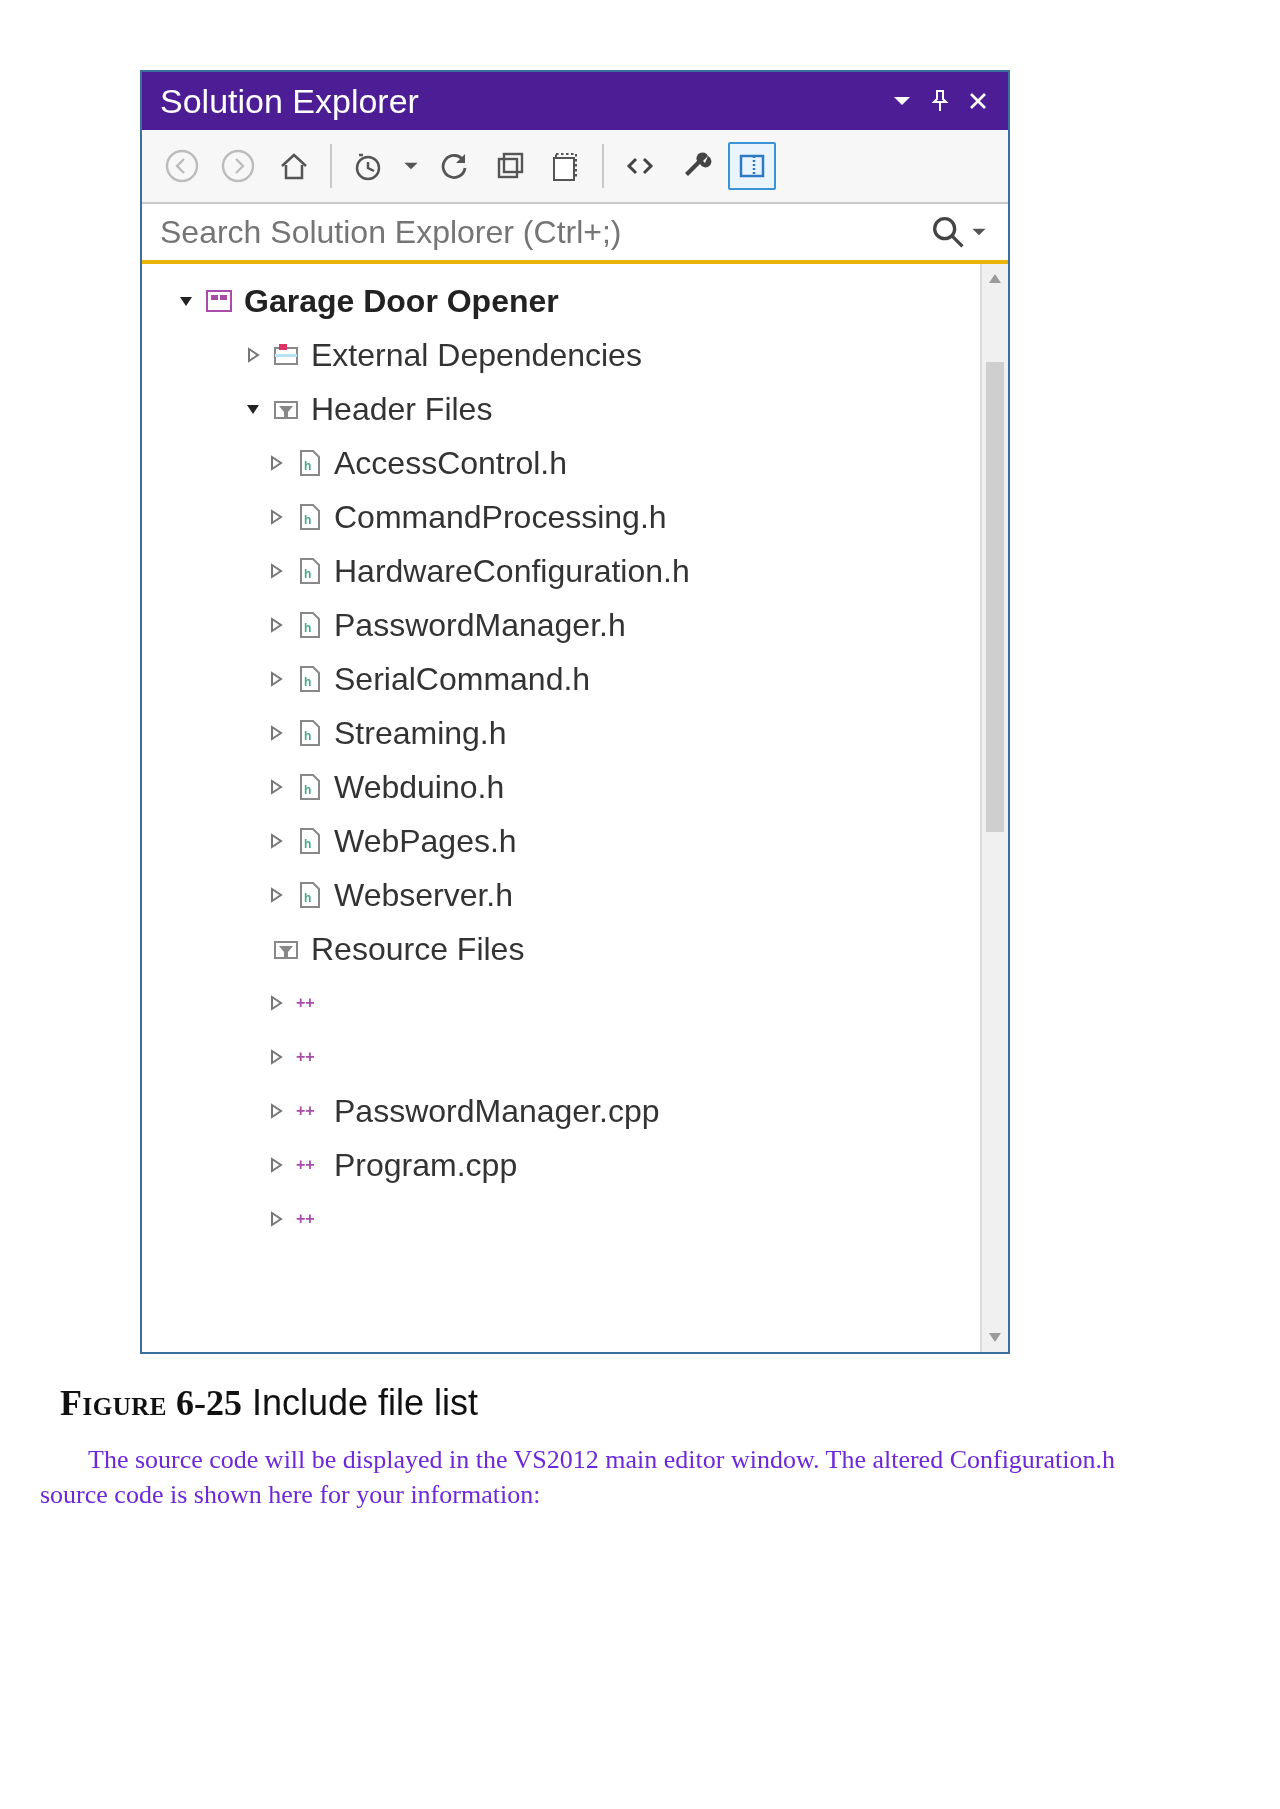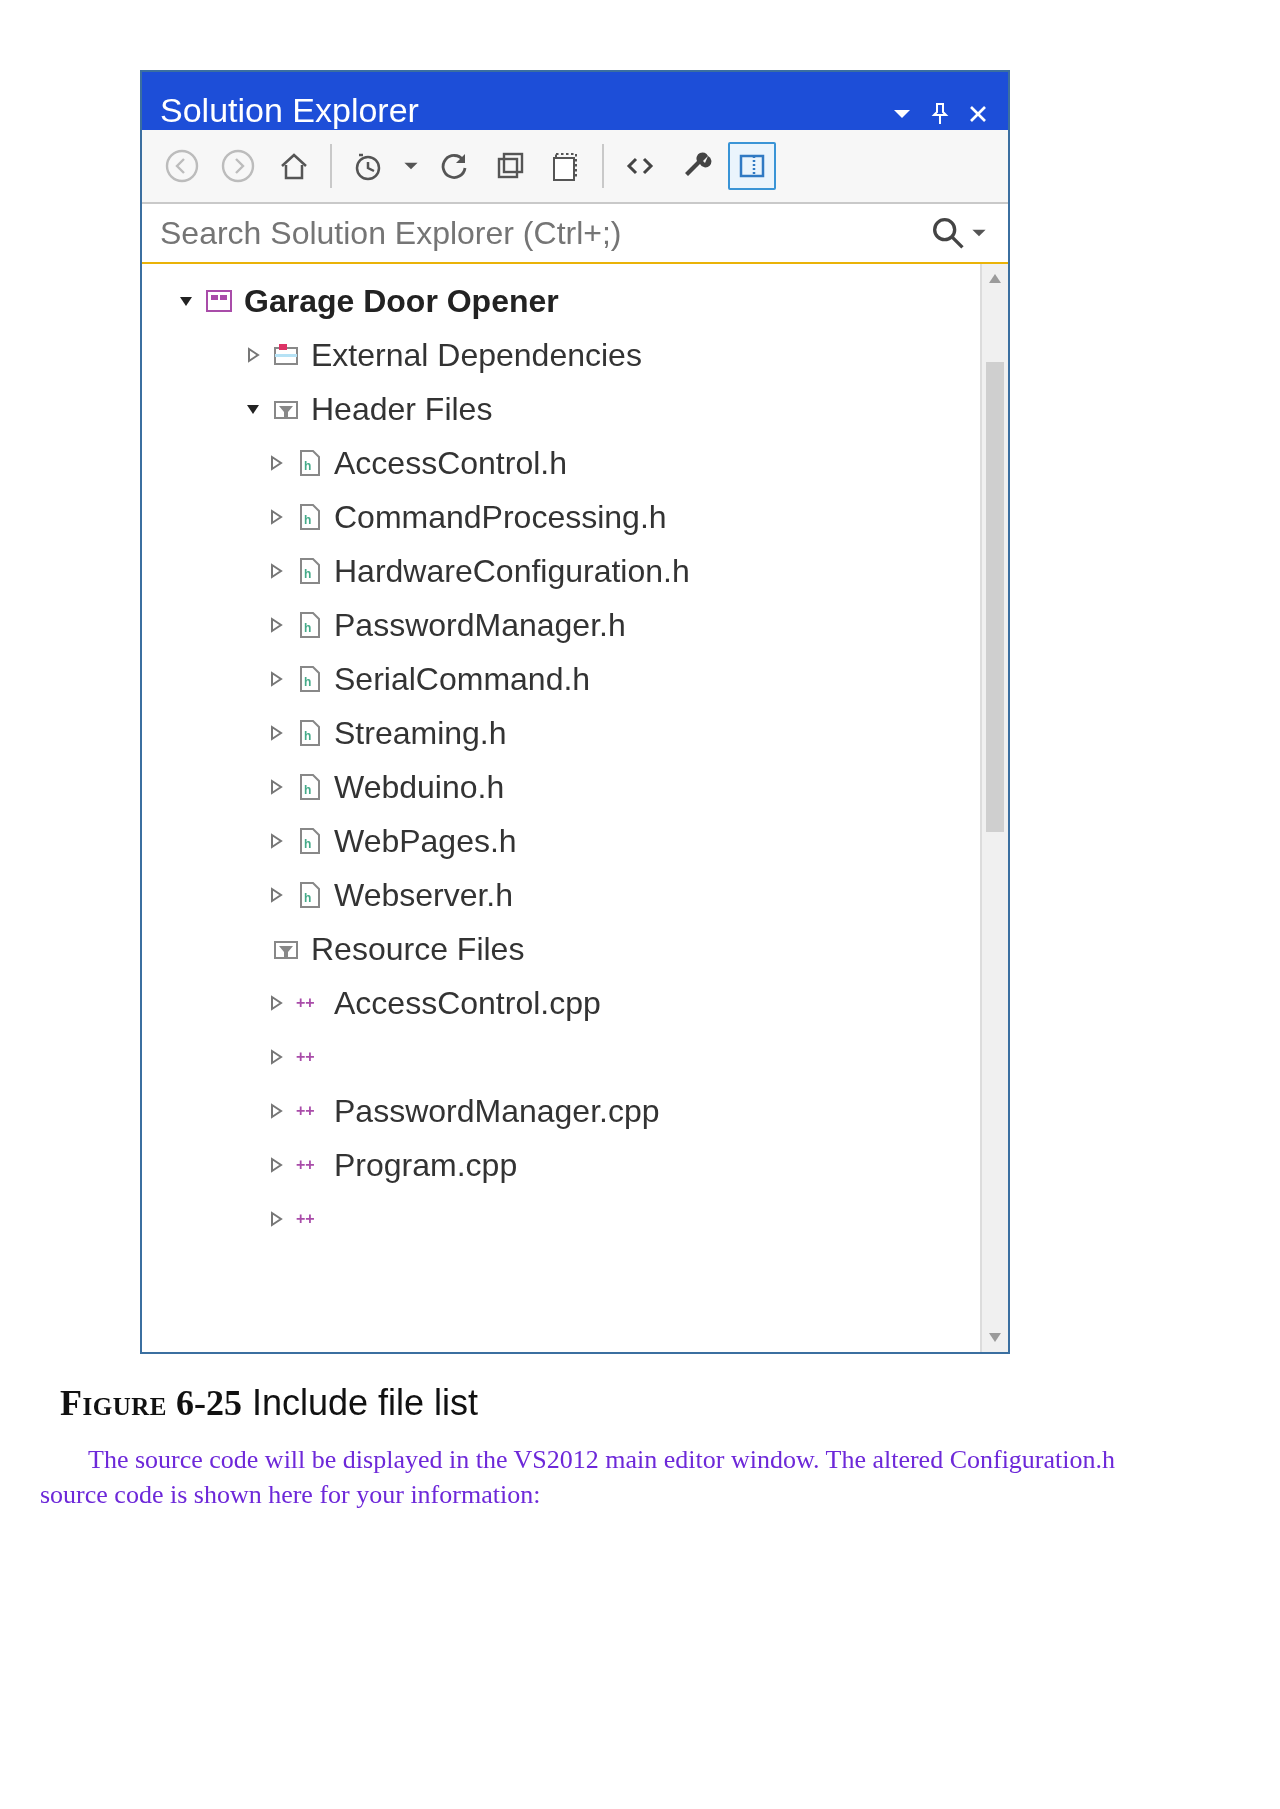--- a/index.html
+++ b/index.html
@@ -9,24 +9,24 @@
     width: 1280px;
     height: 1809px;
     padding: 70px 140px 0 140px;
   }
   .panel {
     width: 870px;
     border: 2px solid #3b6fa0;
     background: #fff;
   }
   .titlebar {
-    background: #1d4ed8;
+    background: #4c1d95;
     color: #fff;
     display: flex;
-    align-items: flex-end;
+    align-items: center;
     height: 58px;
     padding: 0 14px 0 18px;
     font-size: 34px;
     font-weight: 400;
   }
   .titlebar .title { flex: 1; }
   .titlebar .tbicon {
     width: 32px; height: 32px;
     display: inline-flex;
     align-items: center; justify-content: center;
@@ -54,21 +54,21 @@
     width: 2px; height: 44px; background: #c9c9c9; margin: 0 4px;
   }
   .toolbar .selected {
     border: 2px solid #3994d6;
     background: #eaf4fc;
   }
   .searchbar {
     display: flex;
     align-items: center;
     height: 60px;
-    border-bottom: 2px solid #eab308;
+    border-bottom: 4px solid #eab308;
     padding: 0 18px;
     background: #fff;
   }
   .searchbar input {
     flex: 1;
     border: none;
     font-size: 32px;
     color: #888;
     outline: none;
     background: transparent;
@@ -444,21 +444,20 @@
           <span class="chev">
             <svg viewBox="0 0 18 18">
               <path d="M5 3 L14 9 L5 15 Z" fill="none" stroke="#777" stroke-width="2"></path>
             </svg>
           </span>
           <span class="icon">
             <svg viewBox="0 0 30 30">
               <text x="2" y="20" font-size="16" fill="#a94ca9" font-weight="bold">++</text>
             </svg>
           </span>
-          <span class="label">AccessControl.cpp</span>
         </div>
       <div class="row l2">
           <span class="chev">
             <svg viewBox="0 0 18 18">
               <path d="M5 3 L14 9 L5 15 Z" fill="none" stroke="#777" stroke-width="2"></path>
             </svg>
           </span>
           <span class="icon">
             <svg viewBox="0 0 30 30">
               <text x="2" y="20" font-size="16" fill="#a94ca9" font-weight="bold">++</text>

